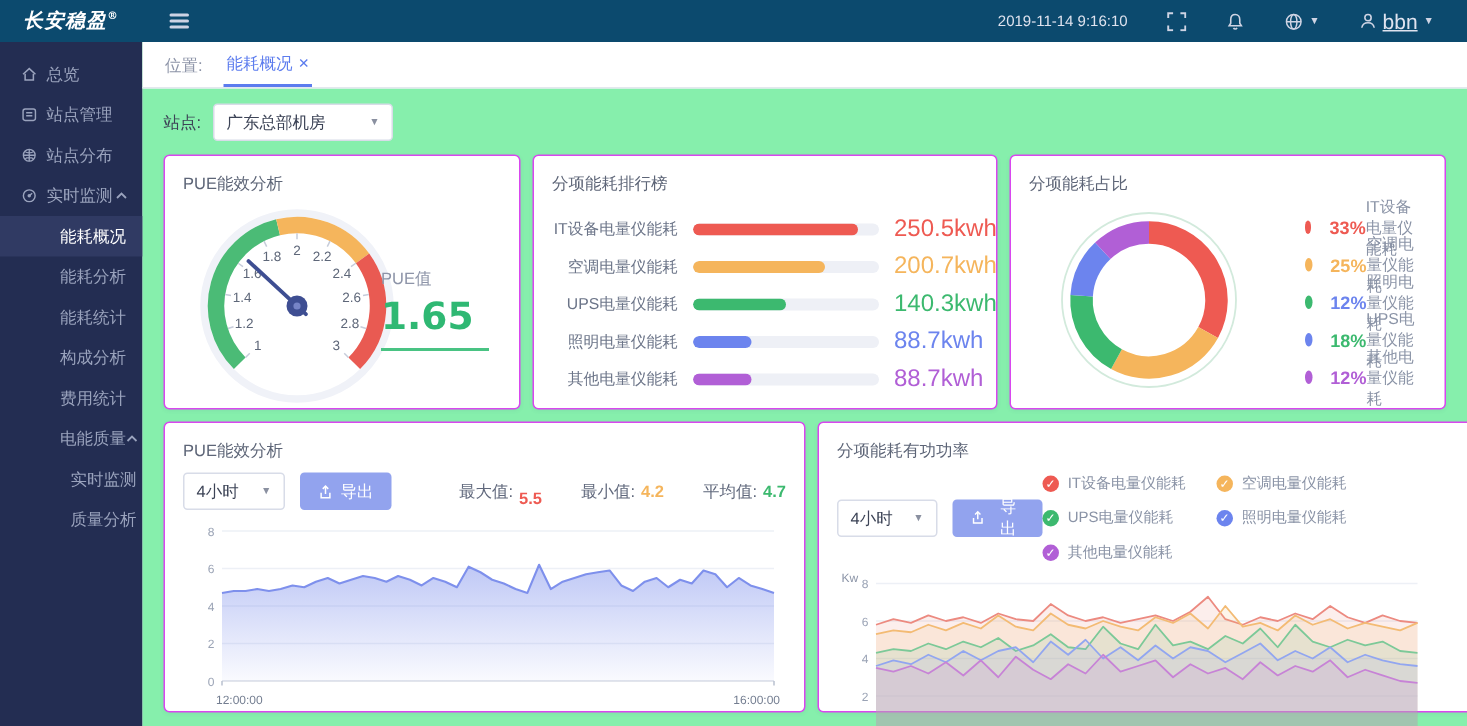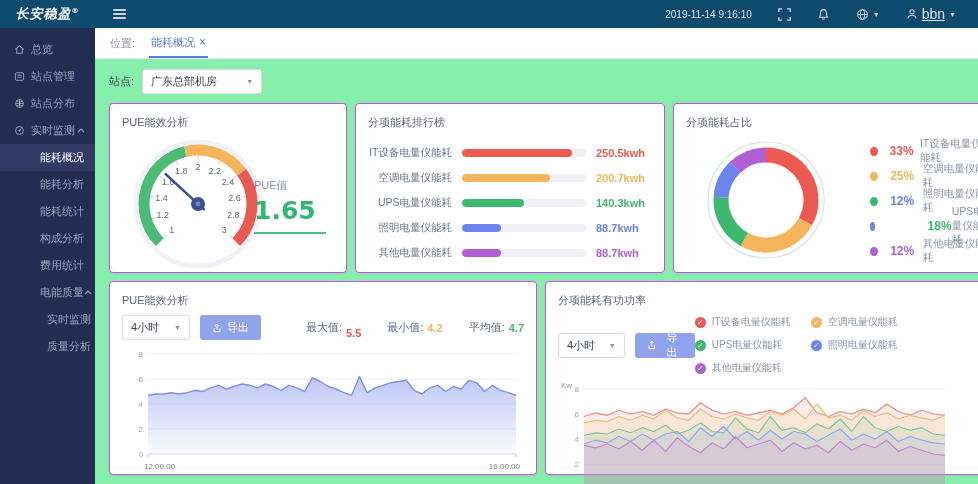--- a/index.html
+++ b/index.html
@@ -64,21 +64,21 @@
   .pue-label { color:#8d94a8; margin-bottom:3px; }
   .pue-value { color:#2fb873; font-size:25px; font-weight:bold; font-family:"DejaVu Sans",sans-serif; }
   .pue-underline { width:72px; height:2px; background:#49c383; margin-top:7px; }
 
   
   .rank-rows { margin-top:10px; }
   .rank-row { display:flex; align-items:center; height:25px; }
   .rank-label { width:94px; text-align:right; color:#6b7488; padding-right:10px; flex:0 0 94px; font-size:10.5px; }
   .bar-track { flex:1; height:8px; background:#eef0f6; border-radius:4px; overflow:hidden; }
   .bar-fill { height:8px; border-radius:4px; width:0; }
-  .rank-value { width:66px; flex:0 0 66px; text-align:left; padding-left:10px; font-weight:bold; font-size:11px; }
+  .rank-value { width:66px; flex:0 0 66px; text-align:left; padding-left:10px; font-weight:normal; font-size:16px; }
 
   
   .prop-body { display:flex; align-items:center; margin-top:4px; }
   .donut-chart { margin-left:14px; }
   .prop-legend { margin-left:38px; flex:1; }
   .prop-item { display:flex; align-items:center; height:25px; }
   .prop-item .dot { width:9px; height:9px; border-radius:50%; margin-right:12px; }
   .prop-item .pct { font-weight:bold; font-size:12px; width:36px; }
   .prop-item .plabel { color:#8a93a6; font-size:10.5px; }
 
@@ -344,21 +344,21 @@
                   <span class="pct" style="color: rgb(245, 181, 92);">25%</span>
                   <span class="plabel">空调电量仪能耗</span>
                 </div>
                 <div class="prop-item">
                   <span class="dot" style="background: rgb(60, 185, 111);"></span>
                   <span class="pct" style="color: rgb(108, 132, 238);">12%</span>
                   <span class="plabel">照明电量仪能耗</span>
                 </div>
                 <div class="prop-item">
                   <span class="dot" style="background: rgb(108, 132, 238);"></span>
-                  <span class="pct" style="color: rgb(60, 185, 111); margin-left: 41px;">18%</span>
+                  <span class="pct" style="color: rgb(60, 185, 111);">18%</span>
                   <span class="plabel">UPS电量仪能耗</span>
                 </div>
                 <div class="prop-item">
                   <span class="dot" style="background: rgb(177, 95, 214);"></span>
                   <span class="pct" style="color: rgb(177, 95, 214);">12%</span>
                   <span class="plabel">其他电量仪能耗</span>
                 </div>
               </div>
             </div>
           </div>

